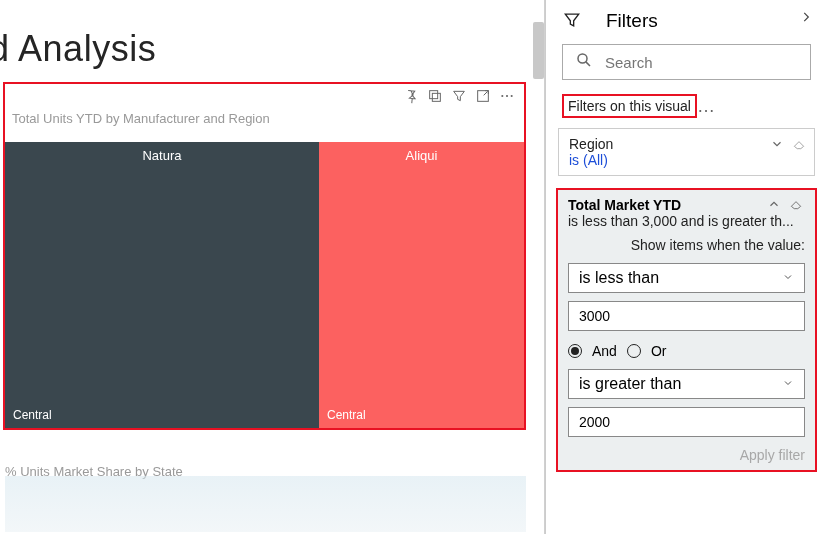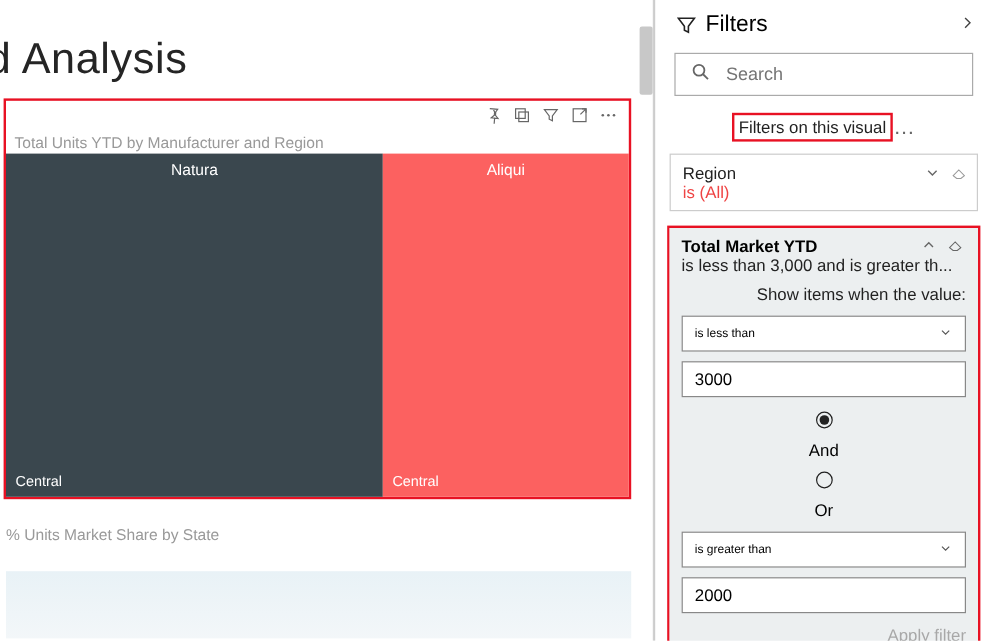--- a/index.html
+++ b/index.html
@@ -6,62 +6,62 @@
   html, body { width: 827px; height: 534px; font-family: "Segoe UI", Arial, sans-serif; background: #fff; overflow: hidden; }
   .root { display: flex; width: 827px; height: 534px; }
   .canvas-area { flex: 1; position: relative; overflow: hidden; border-right: 1px solid #d0d0d0; background:#fff;}
   .page-title { font-size: 36px; font-weight: 300; color: #252525; position: absolute; top: 28px; left: -52px; letter-spacing:0.5px;}
   .vscroll { position:absolute; right:0; top:22px; width:11px; height:57px; background:#c8c8c8; border-radius:2px;}
   .visual-wrap { position:absolute; top:82px; left:3px; width:523px; border:2px solid #e81123;text-align:center; }
   .visual-toolbar { height:24px; display:flex; justify-content:flex-end; align-items:center; gap:2px; padding-right:6px;}
   .tb-icon { width:22px; height:22px; display:flex; align-items:center; justify-content:center; color:#666; cursor:pointer;}
   .tb-icon svg{width:16px;height:16px;}
   .visual-title-bar { height:20px; padding-left:7px; font-size:13px; color:#999; display:flex; align-items:center; }
-  .treemap { display:flex; height:286px;}
+  .treemap { display:flex; height:286px;margin-top:14px;}
   .treemap-cell { position:relative; padding:6px 8px; color:#fff; font-size:13px;}
   .treemap-cell .bottom-label{position:absolute; bottom:6px; left:8px; font-size:12px;}
   .cell-natura { background:#3a474e; width:314px;}
   .cell-aliqui { background:#fc6160; flex:1;}
 
-  .secondary-title{ position:absolute; top:438px; left:5px; font-size:13px; color:#999; }
+  .secondary-title{ position:absolute; top:464px; left:5px; font-size:13px; color:#999; }
   .map-stub{position:absolute;top:476px;left:5px;width:521px;height:56px; background:linear-gradient(#d6e7ef,#e9f0f4); opacity:0.55;}
 
   
   .filters-panel { width:282px; display:flex; flex-direction:column; border-left:1px solid #ccc;}
-  .panel-header{ display:flex; align-items:center; gap:6px; padding:10px 32px 12px 16px; position:relative;}
+  .panel-header{ display:flex; gap:24px; padding:10px 32px 12px 16px; position:relative;}
   .panel-header .hdr-icon{width:20px;height:20px;color:#222;}
   .panel-header h2{font-size:19px; font-weight:400;}
   .panel-header .expand-icon{position:absolute; right:14px; color:#444; cursor:pointer;}
   .search-row{ padding:0 16px 10px 16px;}
   .search-box{ display:flex; align-items:center; gap:12px; border:1px solid #aaa; height:36px; padding:0 12px;}
   .search-box svg{width:18px;height:18px;color:#666;}
   .search-box input{ border:none; outline:none; font-size:15px; flex:1; background:transparent;}
-  .section-row{ display:flex; align-items:center; justify-content:center; padding:4px 16px 6px 16px;}
+  .section-row{ display:flex; align-items:center; justify-content:flex-start; padding:4px 16px 6px 16px;}
   .section-label-box{ border:2px solid #e81123; padding:2px 4px; font-size:14px; color:#222;}
   .dots{ color:#666; font-size:18px; letter-spacing:1px; cursor:pointer;}
 
   .card{ border:1px solid #ccc; margin:4px 12px; padding:7px 10px; font-size:14px; color:#222; position:relative; background:#fff;}
-  .card .card-sub{font-size:14px; color:#ef4444;}
+  .card .card-sub{font-size:14px; color:#1d4ed8;}
   .card .chev{position:absolute; right:30px; top:8px; color:#666; cursor:pointer;}
   .card .eraser{position:absolute; right:8px; top:8px; color:#999; cursor:pointer;}
   .card .chev svg,.card .eraser svg{width:14px;height:14px;}
 
   .adv-card{ border:2px solid #e81123; margin:8px 10px 0 10px; padding:0; }
   .adv-inner{ background:#eceff0; padding:7px 10px 7px 10px;}
   .adv-title-row{position:relative;}
   .adv-title{font-weight:600; font-size:14px;}
   .adv-sub{font-size:14px; color:#222;}
   .adv-title-row .chev{position:absolute; right:24px; top:0; cursor:pointer;color:#666;}
   .adv-title-row .eraser{position:absolute; right:2px; top:0; cursor:pointer;color:#666;}
   .adv-title-row .chev svg,.adv-title-row .eraser svg{width:14px;height:14px;}
   .adv-label{font-size:14px; margin-top:8px; color:#222;text-align:right;}
-  .select-stub{display:flex; align-items:center; justify-content:space-between; background:#fff; border:1px solid #888; height:30px; padding:0 10px; margin-top:10px; font-size:10px; cursor:pointer;}
+  .select-stub{display:flex; align-items:center; justify-content:space-between; background:#fff; border:1px solid #888; height:30px; padding:0 10px; margin-top:10px; font-size:16px; cursor:pointer;}
   .select-stub .dd{color:#555;}
   .text-input{background:#fff;border:1px solid #888;height:30px;padding:0 10px;margin-top:8px;font-size:14px;width:100%;outline:none;}
-  .radio-row{display:flex;align-items:center;gap:10px;margin-top:12px;font-size:14px;flex-direction:column;}
+  .radio-row{display:flex;align-items:center;gap:10px;margin-top:12px;font-size:14px;}
   .radio{width:14px;height:14px;border:1.5px solid #222;border-radius:50%;display:inline-flex;align-items:center;justify-content:center;cursor:pointer;}
   .radio.checked::after{content:"";width:8px;height:8px;background:#222;border-radius:50%;}
   .apply-row{text-align:right; margin-top:10px; font-size:14px; color:#a8a8a8; cursor:pointer;}
 </style>
 </head>
 <body>
 
 <div class="root">
 
   <div class="canvas-area">

